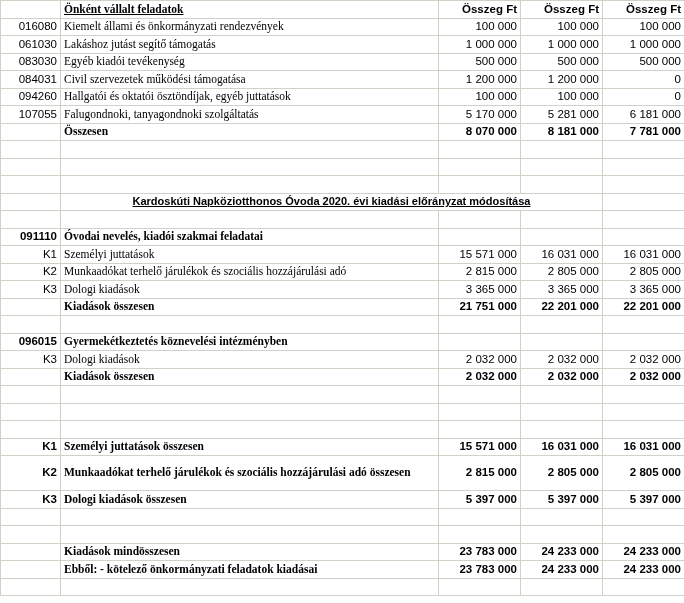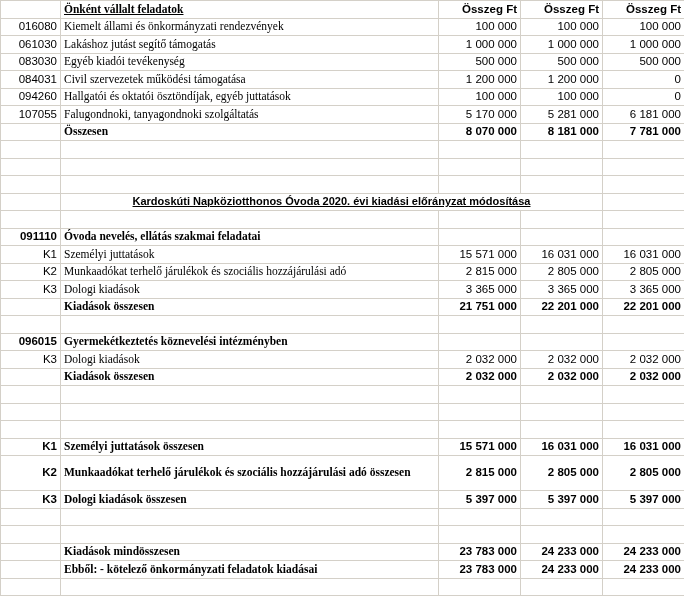--- a/index.html
+++ b/index.html
@@ -208,21 +208,21 @@
     <tr class="spacer">
       <td></td>
         <td></td>
       <td></td>
         <td></td>
       <td></td>
     </tr>
 
     <tr>
       <td class="code b">091110</td>
-      <td class="desc b">Óvoda nevelés, ellátás szakmai feladatai</td>
+      <td class="desc b">Óvodai nevelés, kiadói szakmai feladatai</td>
       <td class="num"></td>
       <td class="num"></td>
       <td class="num"></td>
     </tr>
     <tr>
       <td class="code">K1</td>
       <td class="desc">Személyi juttatások</td>
       <td class="num">15 571 000</td>
       <td class="num">16 031 000</td>
       <td class="num">16 031 000</td>

